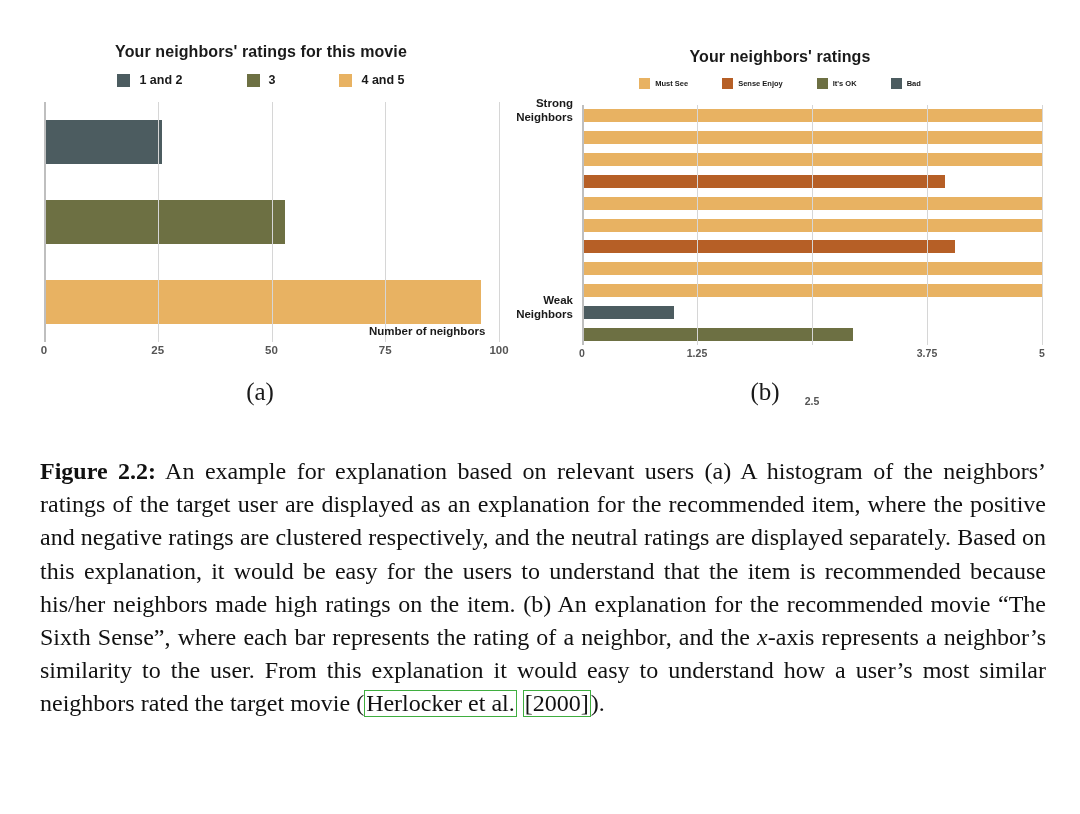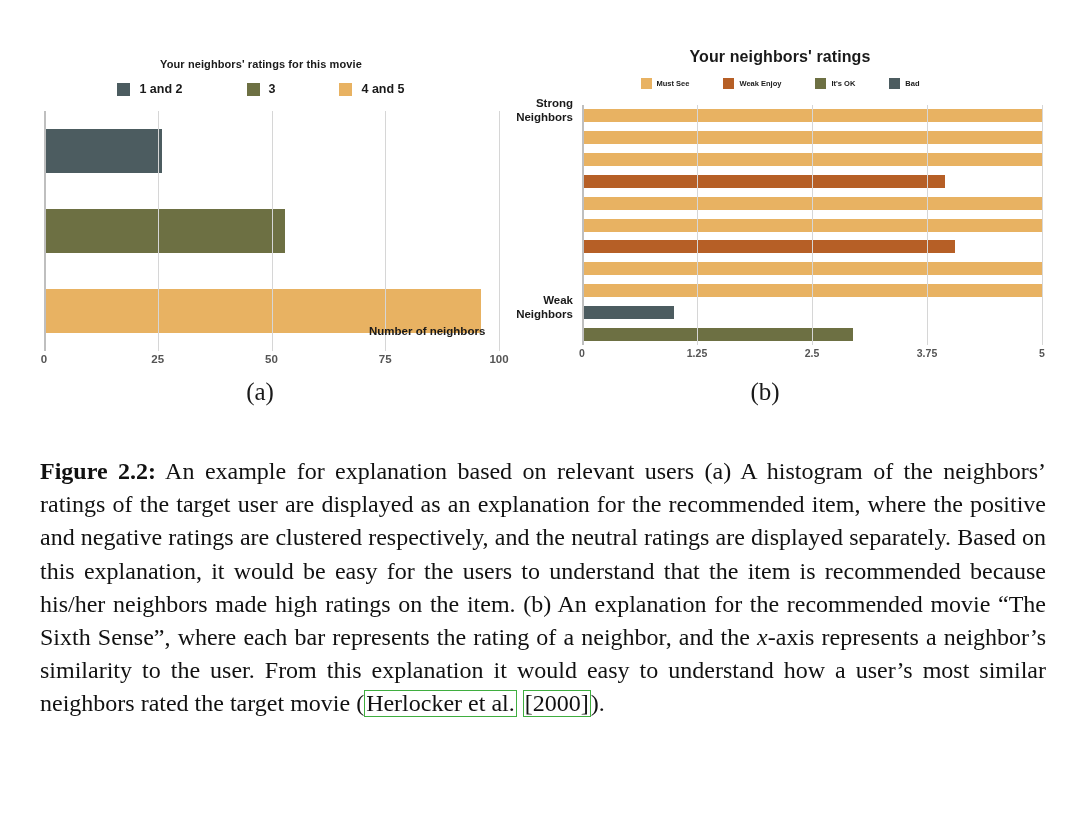--- a/index.html
+++ b/index.html
@@ -30,21 +30,21 @@
   #panel-a { left: 22px;  width: 478px; }
   #panel-b { left: 500px; width: 560px; }
 
   .chart-title {
     text-align: center;
     font-family: "Liberation Sans", sans-serif;
     font-weight: bold;
     color: #1a1a1a;
     letter-spacing: 0.1px;
   }
-  #panel-a .chart-title { font-size: 11px; margin-top: 58px; }
+  #panel-a .chart-title { font-size: 16px; margin-top: 43px; }
   #panel-b .chart-title { font-size: 16px; margin-top: 48px; }
 
   .legend {
     display: flex;
     justify-content: center;
     align-items: center;
     font-family: "Liberation Sans", sans-serif;
     font-weight: bold;
     color: #1a1a1a;
   }
@@ -204,21 +204,21 @@
 
   <div class="chart-panel" id="panel-b">
     <div class="chart-title">Your neighbors'  ratings</div>
     <div class="legend" id="legend-b">
         <div class="legend-item">
           <span class="legend-swatch" style="background: rgb(232, 178, 98);"></span>
           <span>Must See</span>
         </div>
         <div class="legend-item">
           <span class="legend-swatch" style="background: rgb(182, 95, 38);"></span>
-          <span>Weak Enjoy</span>
+          <span>Sense Enjoy</span>
         </div>
         <div class="legend-item">
           <span class="legend-swatch" style="background: rgb(109, 112, 67);"></span>
           <span>It's OK</span>
         </div>
         <div class="legend-item">
           <span class="legend-swatch" style="background: rgb(76, 92, 96);"></span>
           <span>Bad</span>
         </div>
       </div>
@@ -242,21 +242,21 @@
         </div>
     <div class="gridline axis0" style="left: 0%;"></div>
         <div class="gridline" style="left: 25%;"></div>
         <div class="gridline" style="left: 50%;"></div>
         <div class="gridline" style="left: 75%;"></div>
         <div class="gridline" style="left: 100%;"></div>
       </div>
     <div class="tick-row" id="ticks-b" style="margin-left: 82px; margin-right: 18px; position: relative;">
         <div class="tick-label" style="left: calc(0%);">0</div>
         <div class="tick-label" style="left: calc(25%);">1.25</div>
-        <div class="tick-label" style="left: calc(50%);">2.5</div>
+        <div class="tick-label" style="left: calc(50%); margin-top: 48px;">2.5</div>
         <div class="tick-label" style="left: calc(75%);">3.75</div>
         <div class="tick-label" style="left: calc(100%);">5</div>
       </div>
     <div class="sublabel" id="sublabel-b" style="left: 265px; top: 378px;">(b)</div>
   </div>
 
 </div>
 
 <div id="caption">
   <b>Figure 2.2:</b><span> An example for explanation based on relevant users (a) A histogram of the neighbors’ ratings of the target user are displayed as an explanation for the recommended item, where the positive and negative ratings are clustered respectively, and the neutral ratings are displayed separately. Based on this explanation, it would be easy for the users to understand that the item is recommended because his/her neighbors made high ratings on the item. (b) An explanation for the recommended movie “The Sixth Sense”, where each bar represents the rating of a neighbor, and the </span><span class="mathvar">x</span><span>-axis represents a neighbor’s similarity to the user. From this explanation it would easy to understand how a user’s most similar neighbors rated the target movie (</span><span class="cite-link">Herlocker et al.</span><span> </span><span class="cite-link">[2000]</span><span>).</span>

